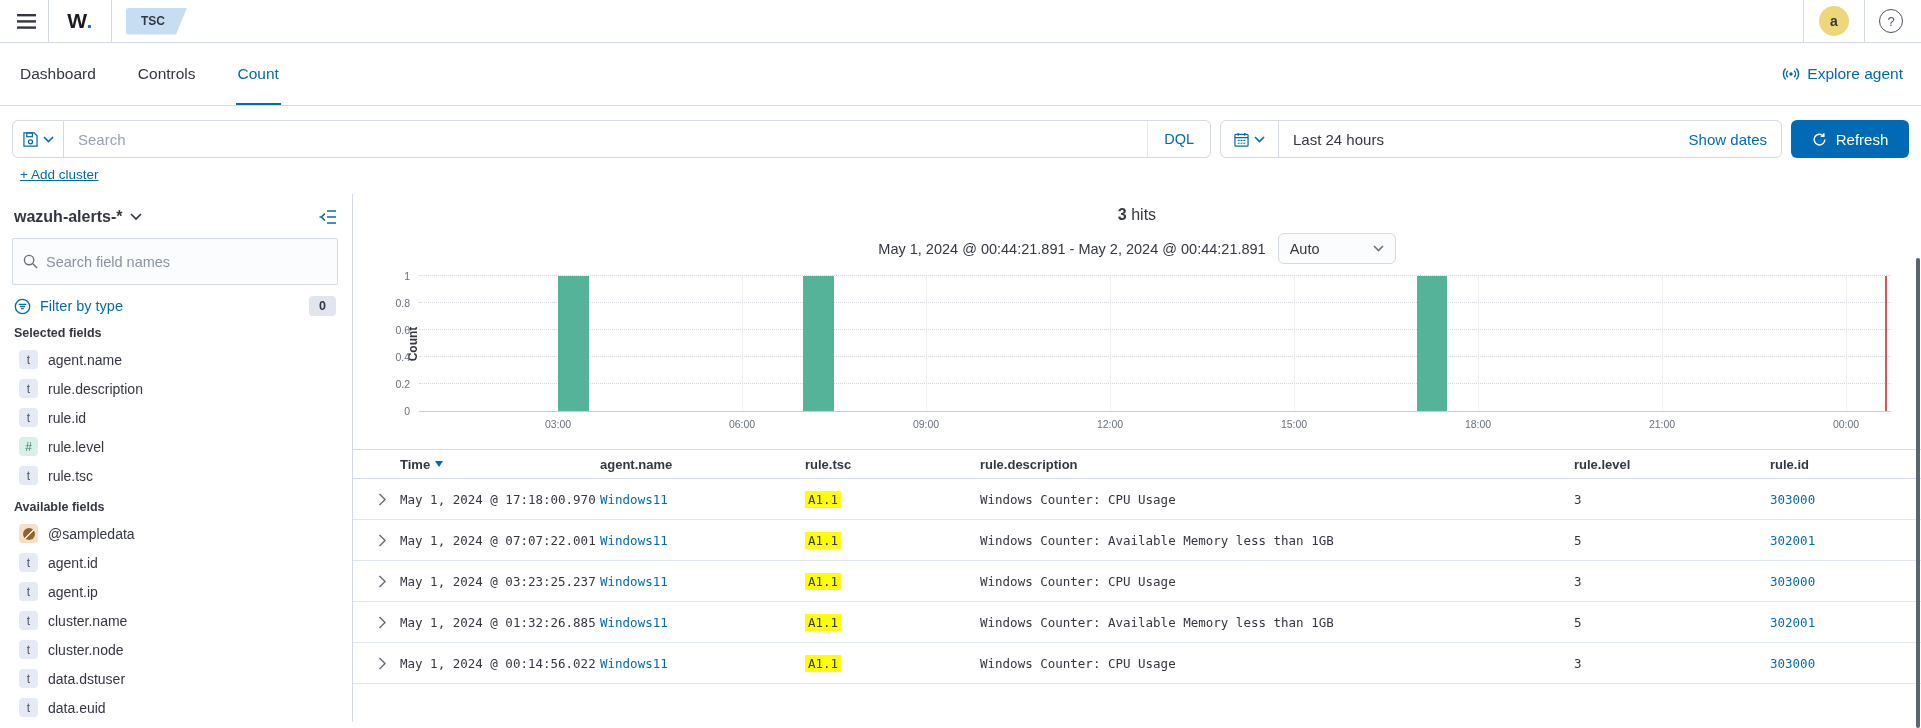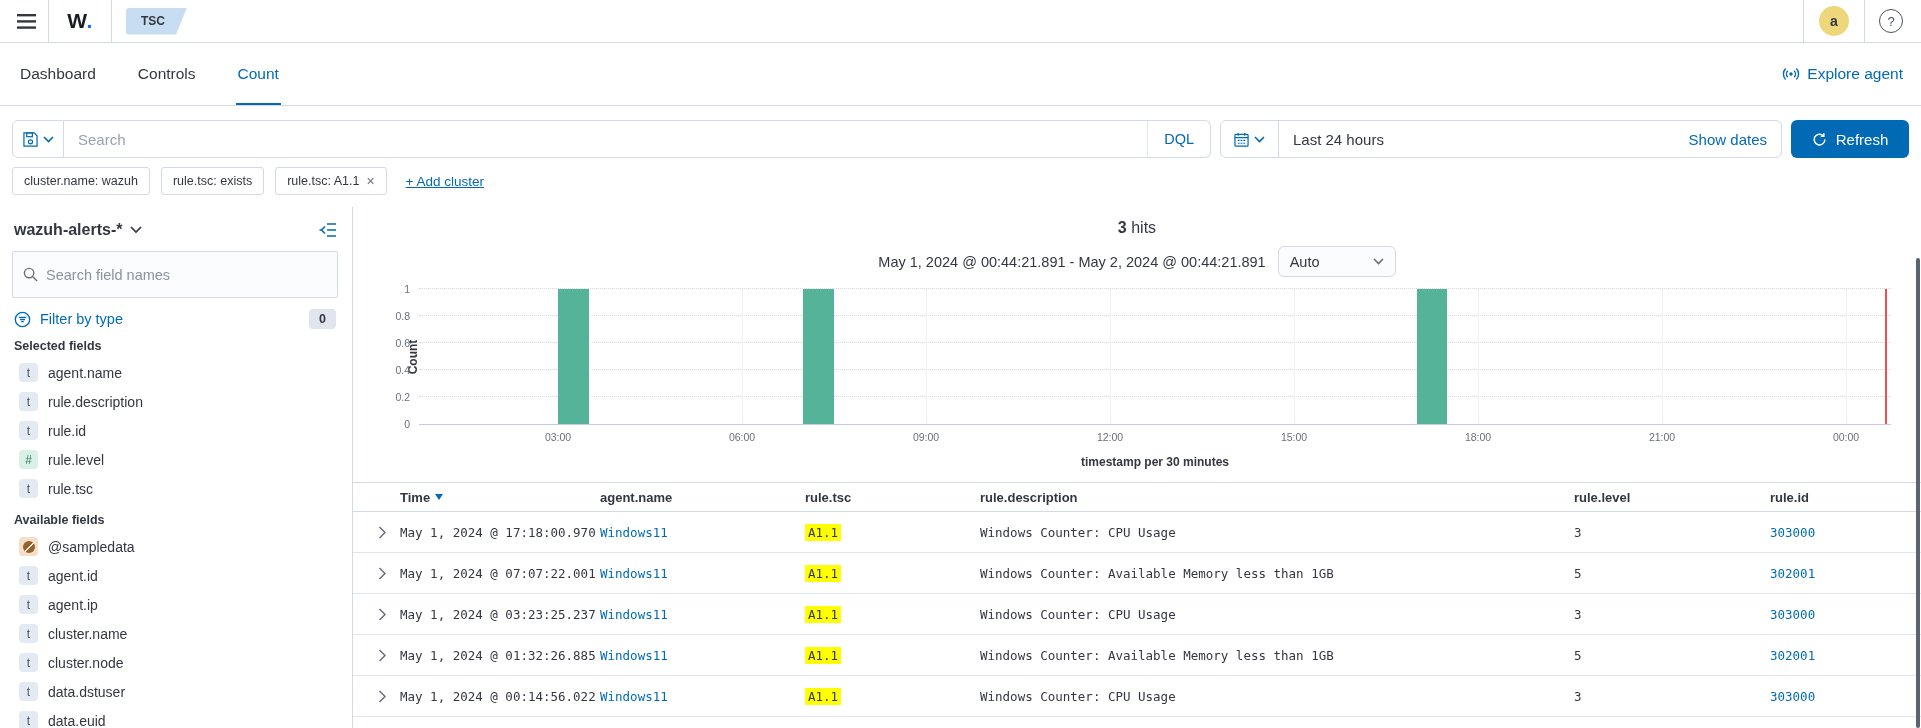--- a/index.html
+++ b/index.html
@@ -188,32 +188,20 @@
         <svg width="15" height="15" viewBox="0 0 16 16" fill="none" stroke="#ffffff" stroke-width="1.6">
           <path d="M13.7 8A5.7 5.7 0 1 1 12 4"></path>
             <path d="M12.6 1.2v3.2H9.4"></path>
         </svg>
       </span>
       <span>Refresh</span>
     </button>
   </div>
 
   <div class="pills-row">
-    <div id="pills" style="display:flex;gap:11px;">
-        <div class="pill">
-          <span>cluster.name: wazuh</span>
-        </div>
-        <div class="pill">
-          <span>rule.tsc: exists</span>
-        </div>
-        <div class="pill">
-          <span>rule.tsc: A1.1</span>
-          <span class="x">×</span>
-        </div>
-      </div>
     <a class="add-filter" href="#">+ Add cluster</a>
   </div>
 
   <div class="content">
 
     <aside class="sidebar">
       <div class="index-row">
         <button class="index-pattern">
           <span>wazuh-alerts-*</span>
           <span>
@@ -357,21 +345,20 @@
             <div class="gridv" style="left: 84.4444%;"></div>
             <span class="xlab" style="left: 84.4444%;">21:00</span>
             <div class="gridv" style="left: 96.9444%;"></div>
             <span class="xlab" style="left: 96.9444%;">00:00</span>
             <div class="bar" style="left: 9.44444%; width: 2.08333%; height: 100%; background: rgb(84, 179, 153);"></div>
             <div class="bar" style="left: 26.1111%; width: 2.08333%; height: 100%; background: rgb(84, 179, 153);"></div>
             <div class="bar" style="left: 67.7778%; width: 2.08333%; height: 100%; background: rgb(84, 179, 153);"></div>
             <div class="nowline" style="left: 99.5833%; background: rgb(240, 78, 78);"></div>
           </div>
       </div>
-      <div class="chart-caption">timestamp per 30 minutes</div>
 
       <div class="table">
         <div class="grid-row thead">
           <div></div>
           <div class="th-time">
             <span>Time</span>
             <span class="sort-caret"></span>
           </div>
           <div>agent.name</div>
           <div>rule.tsc</div>

